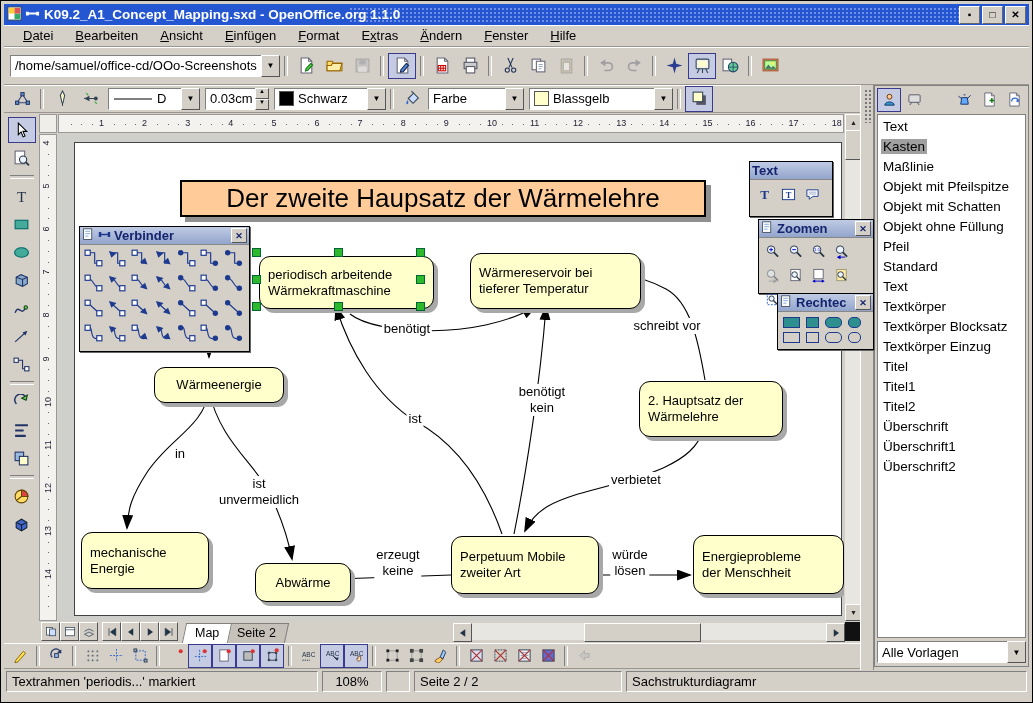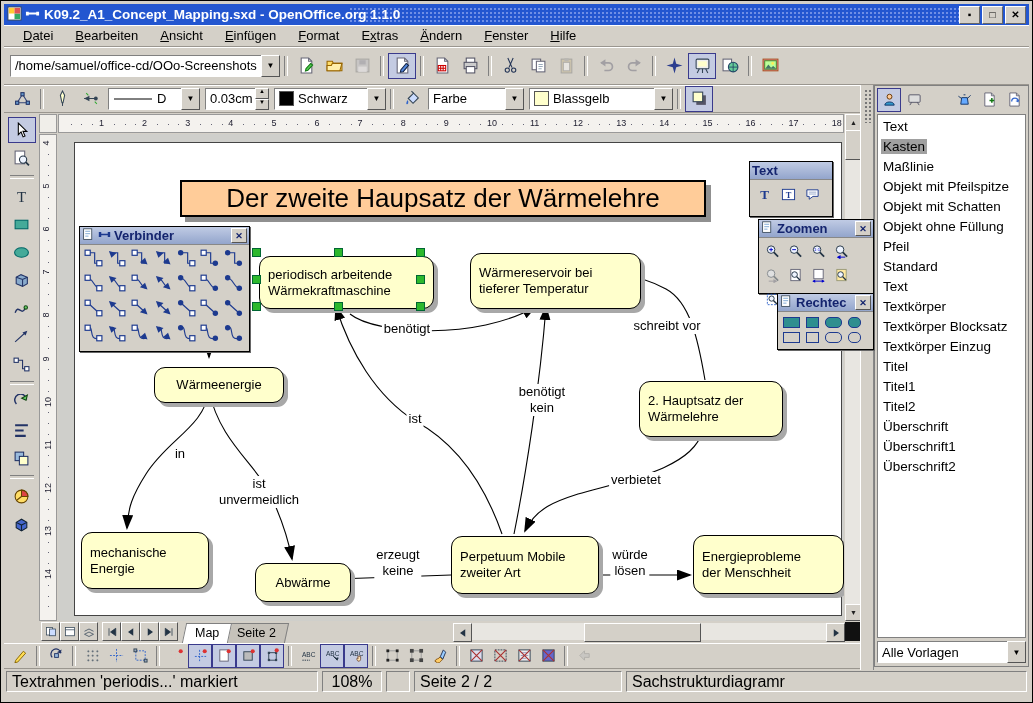--- a/index.html
+++ b/index.html
@@ -97,21 +97,21 @@
   .minibtn svg{width:12px;height:12px;}
   .tab{padding:2px 10px 0;border:1px solid #808080;border-bottom:none;background:#c6c2ba;font-size:12.5px;
      transform:skewX(-12deg);margin-right:-4px;height:17px;margin-top:2px;}
   .tab span{display:inline-block;transform:skewX(12deg);}
   .tab.active{background:#fff;z-index:2;}
   .hs-track{position:relative;flex:1;background:#e8e6e1;margin-top:2px;height:17px;}
   .corner-sq{left:844px;top:621px;width:15px;height:19px;background:#111;}
   
   .optbar{left:3px;top:642px;width:856px;height:26px;background:#d4d0c8;display:flex;align-items:center;padding-left:4px;}
   
-  .statusbar{left:3px;top:669px;right:3px;height:23px;background:#d4d0c8;display:flex;align-items:center;gap:4px;padding:0 2px;font-size:16px;}
+  .statusbar{left:3px;top:669px;right:3px;height:23px;background:#d4d0c8;display:flex;align-items:center;gap:4px;padding:0 2px;font-size:13px;}
   .sfield{height:19px;border:1px solid;border-color:#808080 #fff #fff #808080;background:#d4d0c8;
      display:flex;align-items:center;padding:0 5px;gap:4px;white-space:nowrap;overflow:hidden;}
   .sfield svg{width:12px;height:12px;flex:none;}
   .dotbg{width:15px;height:15px;background:radial-gradient(#345 26%,transparent 30%) 1px 1px/4.5px 4.5px;}
 </style>
 </head>
 <body>
 
 <div class="win">
 

